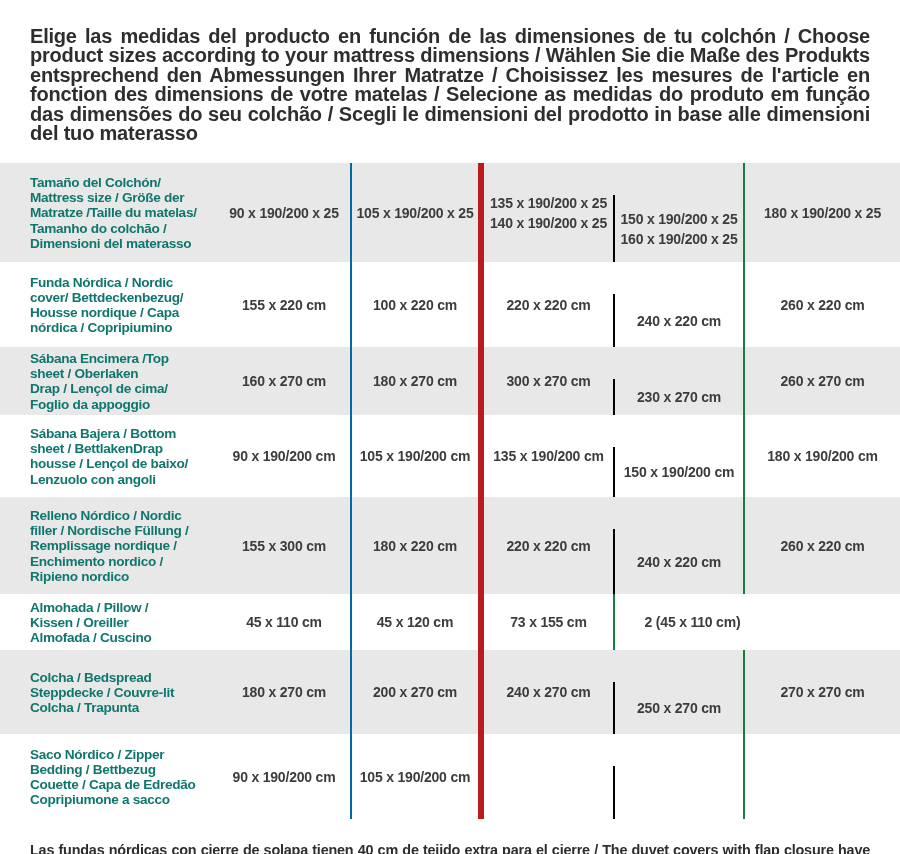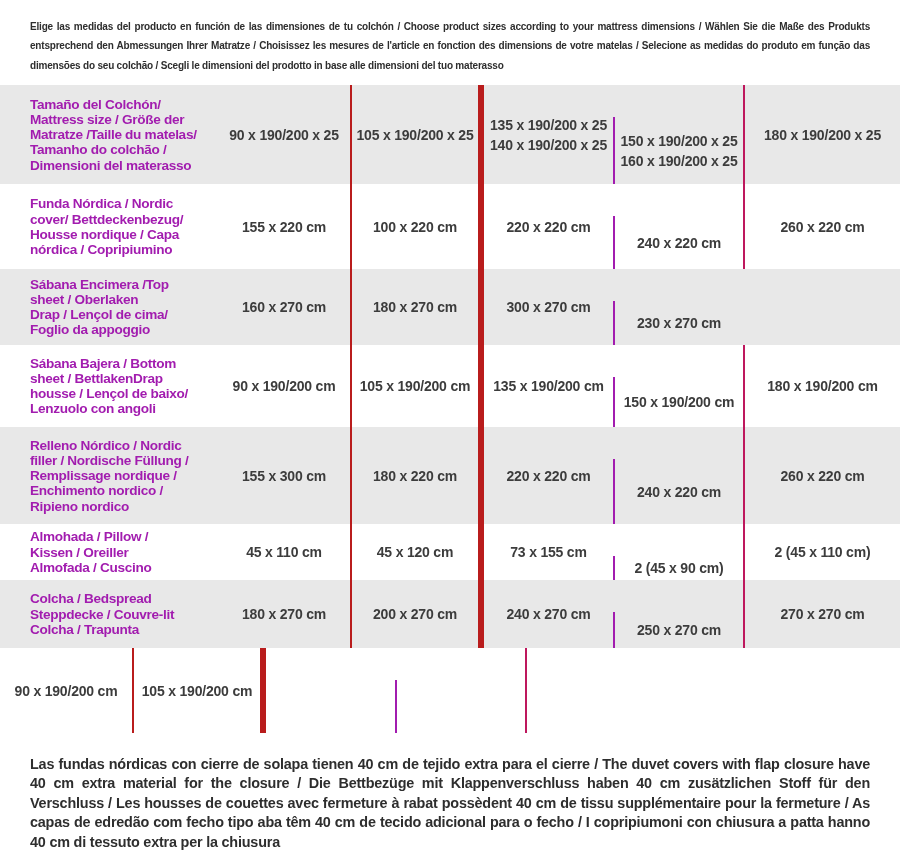--- a/index.html
+++ b/index.html
@@ -14,77 +14,77 @@
     -webkit-font-smoothing: antialiased;
   }
   .page {
     width: 900px;
     height: 854px;
     overflow: hidden;
     background: #ffffff;
   }
   .intro {
     padding: 7px 30px 0 30px;
-    font-size: 10px;
+    font-size: 20px;
     line-height: 19.4px;
     font-weight: bold;
     color: #2e2e2e;
     text-align: justify;
     letter-spacing: -0.2px;
   }
   .size-table {
     margin-top: 6px;
     width: 900px;
   }
   .trow {
     display: flex;
     width: 900px;
     align-items: stretch;
   }
   .trow.gray { background: #e8e8e8; }
   .trow.white { background: #ffffff; }
   .h99 { height: 99px; }
   .h85 { height: 85px; }
-  .h84 { height: 76px; }
+  .h84 { height: 68px; }
   .h82 { height: 82px; }
   .h97 { height: 97px; }
   .h80 { height: 56px; }
-  .h76 { height: 68px; }
+  .h76 { height: 84px; }
   .cell {
     display: flex;
     align-items: center;
     white-space: pre-line;
     box-sizing: border-box;
   }
   .cell.label {
     width: 218px;
     padding-left: 30px;
     padding-right: 8px;
     font-size: 13.6px;
     line-height: 15.2px;
     font-weight: bold;
-    color: #a21caf;
+    color: #0f766e;
     letter-spacing: -0.3px;
     justify-content: flex-start;
     text-align: left;
   }
   .cell.val {
     justify-content: center;
     text-align: center;
     font-size: 14px;
     line-height: 20px;
     font-weight: bold;
     color: #3c3c3c;
     letter-spacing: -0.2px;
   }
   .c1 { width: 132px; }
-  .c2 { width: 128px; border-left: 2px solid #b91c1c; }
+  .c2 { width: 128px; border-left: 2px solid #0369a1; }
   .c3 { width: 135px; border-left: 6px solid #b91c1c; }
-  .c4 { width: 130px; border-left: 2px solid #a21caf; margin-top: 32px; }
-  .c5 { width: 157px; border-left: 2px solid #be185d; }
+  .c4 { width: 130px; border-left: 2px solid #000000; margin-top: 32px; }
+  .c5 { width: 157px; border-left: 2px solid #15803d; }
   .footnote {
     padding: 7px 30px 0 30px;
     font-size: 14.4px;
     line-height: 19.6px;
     font-weight: bold;
     color: #2e2e2e;
     text-align: justify;
     letter-spacing: -0.2px;
   }
 </style>
@@ -126,20 +126,21 @@
 
     <div class="trow gray h84">
       <div class="cell label">Sábana Encimera /Top
 sheet / Oberlaken
 Drap / Lençol de cima/
 Foglio da appoggio</div>
       <div class="cell val c1">160 x 270 cm</div>
       <div class="cell val c2">180 x 270 cm</div>
       <div class="cell val c3">300 x 270 cm</div>
       <div class="cell val c4">230 x 270 cm</div>
+      <div class="cell val c5">260 x 270 cm</div>
     </div>
 
     <div class="trow white h82">
       <div class="cell label">Sábana Bajera / Bottom
 sheet / BettlakenDrap
 housse / Lençol de baixo/
 Lenzuolo con angoli</div>
       <div class="cell val c1">90 x 190/200 cm</div>
       <div class="cell val c2">105 x 190/200 cm</div>
       <div class="cell val c3">135 x 190/200 cm</div>
@@ -160,36 +161,39 @@
       <div class="cell val c5">260 x 220 cm</div>
     </div>
 
     <div class="trow white h80">
       <div class="cell label">Almohada  / Pillow /
 Kissen / Oreiller
 Almofada / Cuscino</div>
       <div class="cell val c1">45 x 110 cm</div>
       <div class="cell val c2">45 x 120 cm</div>
       <div class="cell val c3">73 x 155 cm</div>
-      <div class="cell val c4">2 (45 x 90 cm)</div>
       <div class="cell val c5">2 (45 x 110 cm)</div>
     </div>
 
     <div class="trow gray h76">
       <div class="cell label">Colcha / Bedspread
 Steppdecke / Couvre-lit
 Colcha / Trapunta</div>
       <div class="cell val c1">180 x 270 cm</div>
       <div class="cell val c2">200 x 270 cm</div>
       <div class="cell val c3">240 x 270 cm</div>
       <div class="cell val c4">250 x 270 cm</div>
       <div class="cell val c5">270 x 270 cm</div>
     </div>
 
     <div class="trow white h85">
+      <div class="cell label">Saco Nórdico / Zipper
+Bedding / Bettbezug
+Couette  / Capa de Edredão
+Copripiumone a sacco</div>
       <div class="cell val c1">90 x 190/200 cm</div>
       <div class="cell val c2">105 x 190/200 cm</div>
       <div class="cell val c3"></div>
       <div class="cell val c4"></div>
       <div class="cell val c5"></div>
     </div>
 
   </div>
 
   <p class="footnote">Las fundas nórdicas con cierre de solapa tienen 40 cm de tejido extra para el cierre  / The duvet covers with flap closure have 40 cm extra material for the closure / Die Bettbezüge mit Klappenverschluss haben 40 cm zusätzlichen Stoff für den Verschluss / Les housses de couettes avec fermeture à rabat possèdent 40 cm de tissu supplémentaire pour la fermeture / As capas de edredão com fecho tipo aba têm 40 cm de tecido adicional para o fecho / I copripiumoni con chiusura a patta hanno 40 cm di tessuto extra per la chiusura</p>

